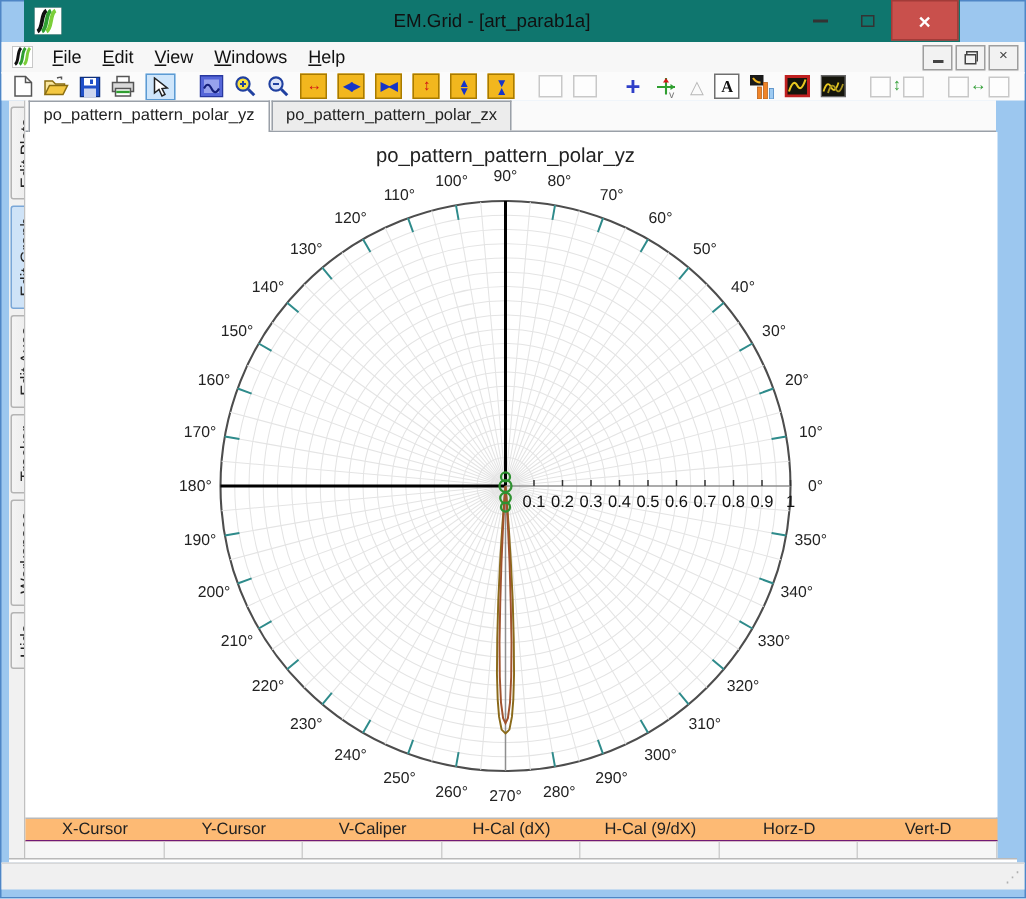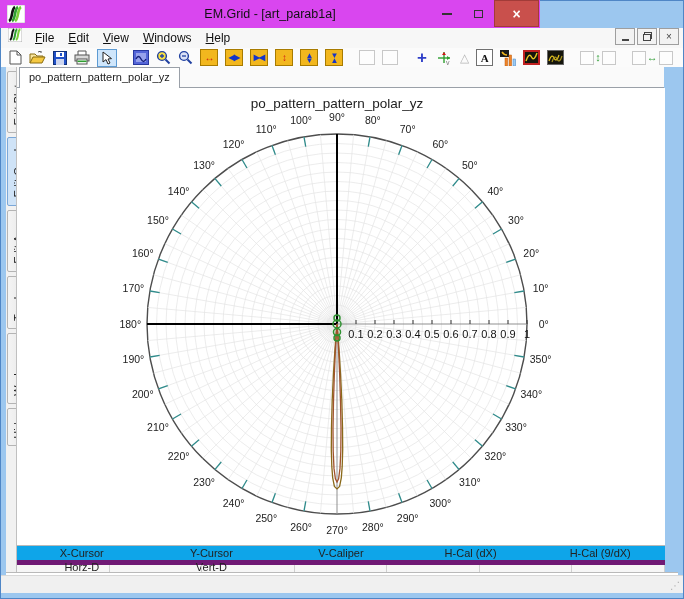--- a/index.html
+++ b/index.html
@@ -1,30 +1,30 @@
 <!DOCTYPE html>
 <html><head>
 <meta charset="utf-8">
 <style>
   html,body{margin:0;padding:0}
   body{width:684px;height:599px;overflow:hidden;background:#9cc7ef;font-family:"Liberation Sans",sans-serif;position:relative}
   .window{position:absolute;inset:0;box-shadow:inset 0 0 0 1px #4f86c6}
   
-  .titlebar{position:absolute;left:0;top:0;width:540px;height:28px;background:#d946ef}
+  .titlebar{position:absolute;left:16px;top:0;width:624px;height:28px;background:#0f766e}
   .appicon{position:absolute;left:7px;top:5px;width:18px;height:18px}
   .title-text{position:absolute;left:0;right:0;top:0;height:28px;line-height:28px;text-align:center;font-size:12.5px;color:#111}
   .cap-btn{position:absolute;top:0;height:27px;display:flex;align-items:center;justify-content:center;cursor:default}
   .btn-min{right:78px;width:30px}
   .btn-max{right:47px;width:30px}
   .btn-close{right:1px;width:45px;background:#c9504c;box-shadow:inset 0 0 0 1px #a23b38}
   .glyph-minbar{width:10px;height:2px;background:#333}
   .glyph-maxbox{width:9px;height:8px;border:1.5px solid #333;box-sizing:border-box}
   .glyph-x{color:#fff;font-size:14px;font-weight:bold;line-height:1}
   
-  .menubar{position:absolute;left:1px;top:28px;width:682px;height:20px;background:#f7f7f7;display:flex;align-items:flex-start;border-bottom:1px solid #ececec}
+  .menubar{position:absolute;left:1px;top:28px;width:682px;height:20px;background:#f7f7f7;display:flex;align-items:center;border-bottom:1px solid #ececec}
   .mdiicon{width:14px;height:14px;margin:0 6px 0 7px}
   .menu-item{display:inline-block;font-size:12px;color:#111;padding:2px 7px}
   .menu-item::first-letter{text-decoration:underline}
   .mdi-controls{margin-left:auto;display:flex;gap:2px;padding-right:4px}
   .mdi-btn{width:18px;height:15px;border:1px solid #9e9e9e;background:#f2f2f2;display:flex;align-items:center;justify-content:center;position:relative}
   .g-min{width:7px;height:2px;background:#444;margin-top:6px}
   .g-rest{position:relative;width:9px;height:9px}
   .g-rest::before{content:"";position:absolute;right:0;top:0;width:6px;height:5px;border:1px solid #444}
   .g-rest::after{content:"";position:absolute;left:0;bottom:0;width:6px;height:5px;border:1px solid #444;background:#f2f2f2}
   .g-x{font-size:10px;color:#444;line-height:1}
@@ -49,21 +49,21 @@
   .side-tab.active{background:#cfe3f7;border-color:#7aa7d8}
   .side-tab span{writing-mode:vertical-rl;transform:rotate(180deg);font-size:11px;color:#222;white-space:nowrap}
   
   .mainpanel{position:absolute;left:16px;top:67px;width:648px;height:505px;background:#fff;border-left:1px solid #c0c0c0;box-sizing:border-box}
   .tabrow{position:absolute;left:0;top:0;width:100%;height:21px;border-bottom:1px solid #9aa0a8;display:flex;align-items:flex-end;padding-left:2px;box-sizing:border-box;background:#fafafa}
   .doc-tab{font-size:11px;color:#222;padding:3px 9px 4px 9px;border:1px solid #9aa0a8;border-bottom:none;background:#ececec;margin-right:1px;white-space:nowrap}
   .doc-tab.active{background:#fff;position:relative;top:1px;padding-bottom:5px}
   .canvas{position:absolute;left:0;top:21px;width:648px;height:457px;background:#fff}
   
   .readout{position:absolute;left:0;top:478px;width:648px;height:27px;border-top:1px solid #b9b9b9;box-sizing:border-box}
-  .ro-head{display:grid;grid-template-columns:repeat(5,1fr);height:14px;background:#0ea5e9;border-bottom:5px solid #701a75}
+  .ro-head{display:grid;grid-template-columns:repeat(7,1fr);height:14px;background:#fdba74;border-bottom:1px solid #701a75}
   .ro-head div{font-size:11px;color:#222;text-align:center;line-height:14px}
   .ro-vals{display:grid;grid-template-columns:repeat(7,1fr);height:12px;background:#f6f6f6}
   .ro-vals div{border-right:1px solid #cfcfcf;font-size:10px;color:#333;text-align:center}
   
   .inneredge{position:absolute;left:6px;top:572px;width:672px;height:3px;background:#fff;border-top:1px solid #b9b9b9;box-sizing:border-box}
   .statusbar{position:absolute;left:1px;top:575px;width:682px;height:18px;background:#f0f0f0;border-top:1px solid #d8d8d8;box-sizing:border-box}
   .grip{position:absolute;right:3px;bottom:2px;font-size:10px;color:#b0b0b0}
   svg{display:block}
 </style>
 </head>
@@ -250,20 +250,21 @@
         <span>Workspace</span>
       </div>
       <div class="side-tab">
         <span>Hide</span>
       </div>
     </div>
 
   <div class="mainpanel">
     <div class="tabrow" id="tabrow">
         <div class="doc-tab active">po_pattern_pattern_polar_yz</div>
+        <div class="doc-tab">po_pattern_pattern_polar_zx</div>
       </div>
     <div class="canvas" id="plot-canvas">
         <svg width="648" height="457" viewBox="0 0 648 457">
           <circle cx="320" cy="236" r="9.5" fill="none" stroke="#e4e4e4" stroke-width="0.7"></circle>
           <circle cx="320" cy="236" r="19" fill="none" stroke="#e4e4e4" stroke-width="0.7"></circle>
           <circle cx="320" cy="236" r="28.500000000000004" fill="none" stroke="#e4e4e4" stroke-width="0.7"></circle>
           <circle cx="320" cy="236" r="38" fill="none" stroke="#e4e4e4" stroke-width="0.7"></circle>
           <circle cx="320" cy="236" r="47.5" fill="none" stroke="#e4e4e4" stroke-width="0.7"></circle>
           <circle cx="320" cy="236" r="57.00000000000001" fill="none" stroke="#e4e4e4" stroke-width="0.7"></circle>
           <circle cx="320" cy="236" r="66.5" fill="none" stroke="#e4e4e4" stroke-width="0.7"></circle>

